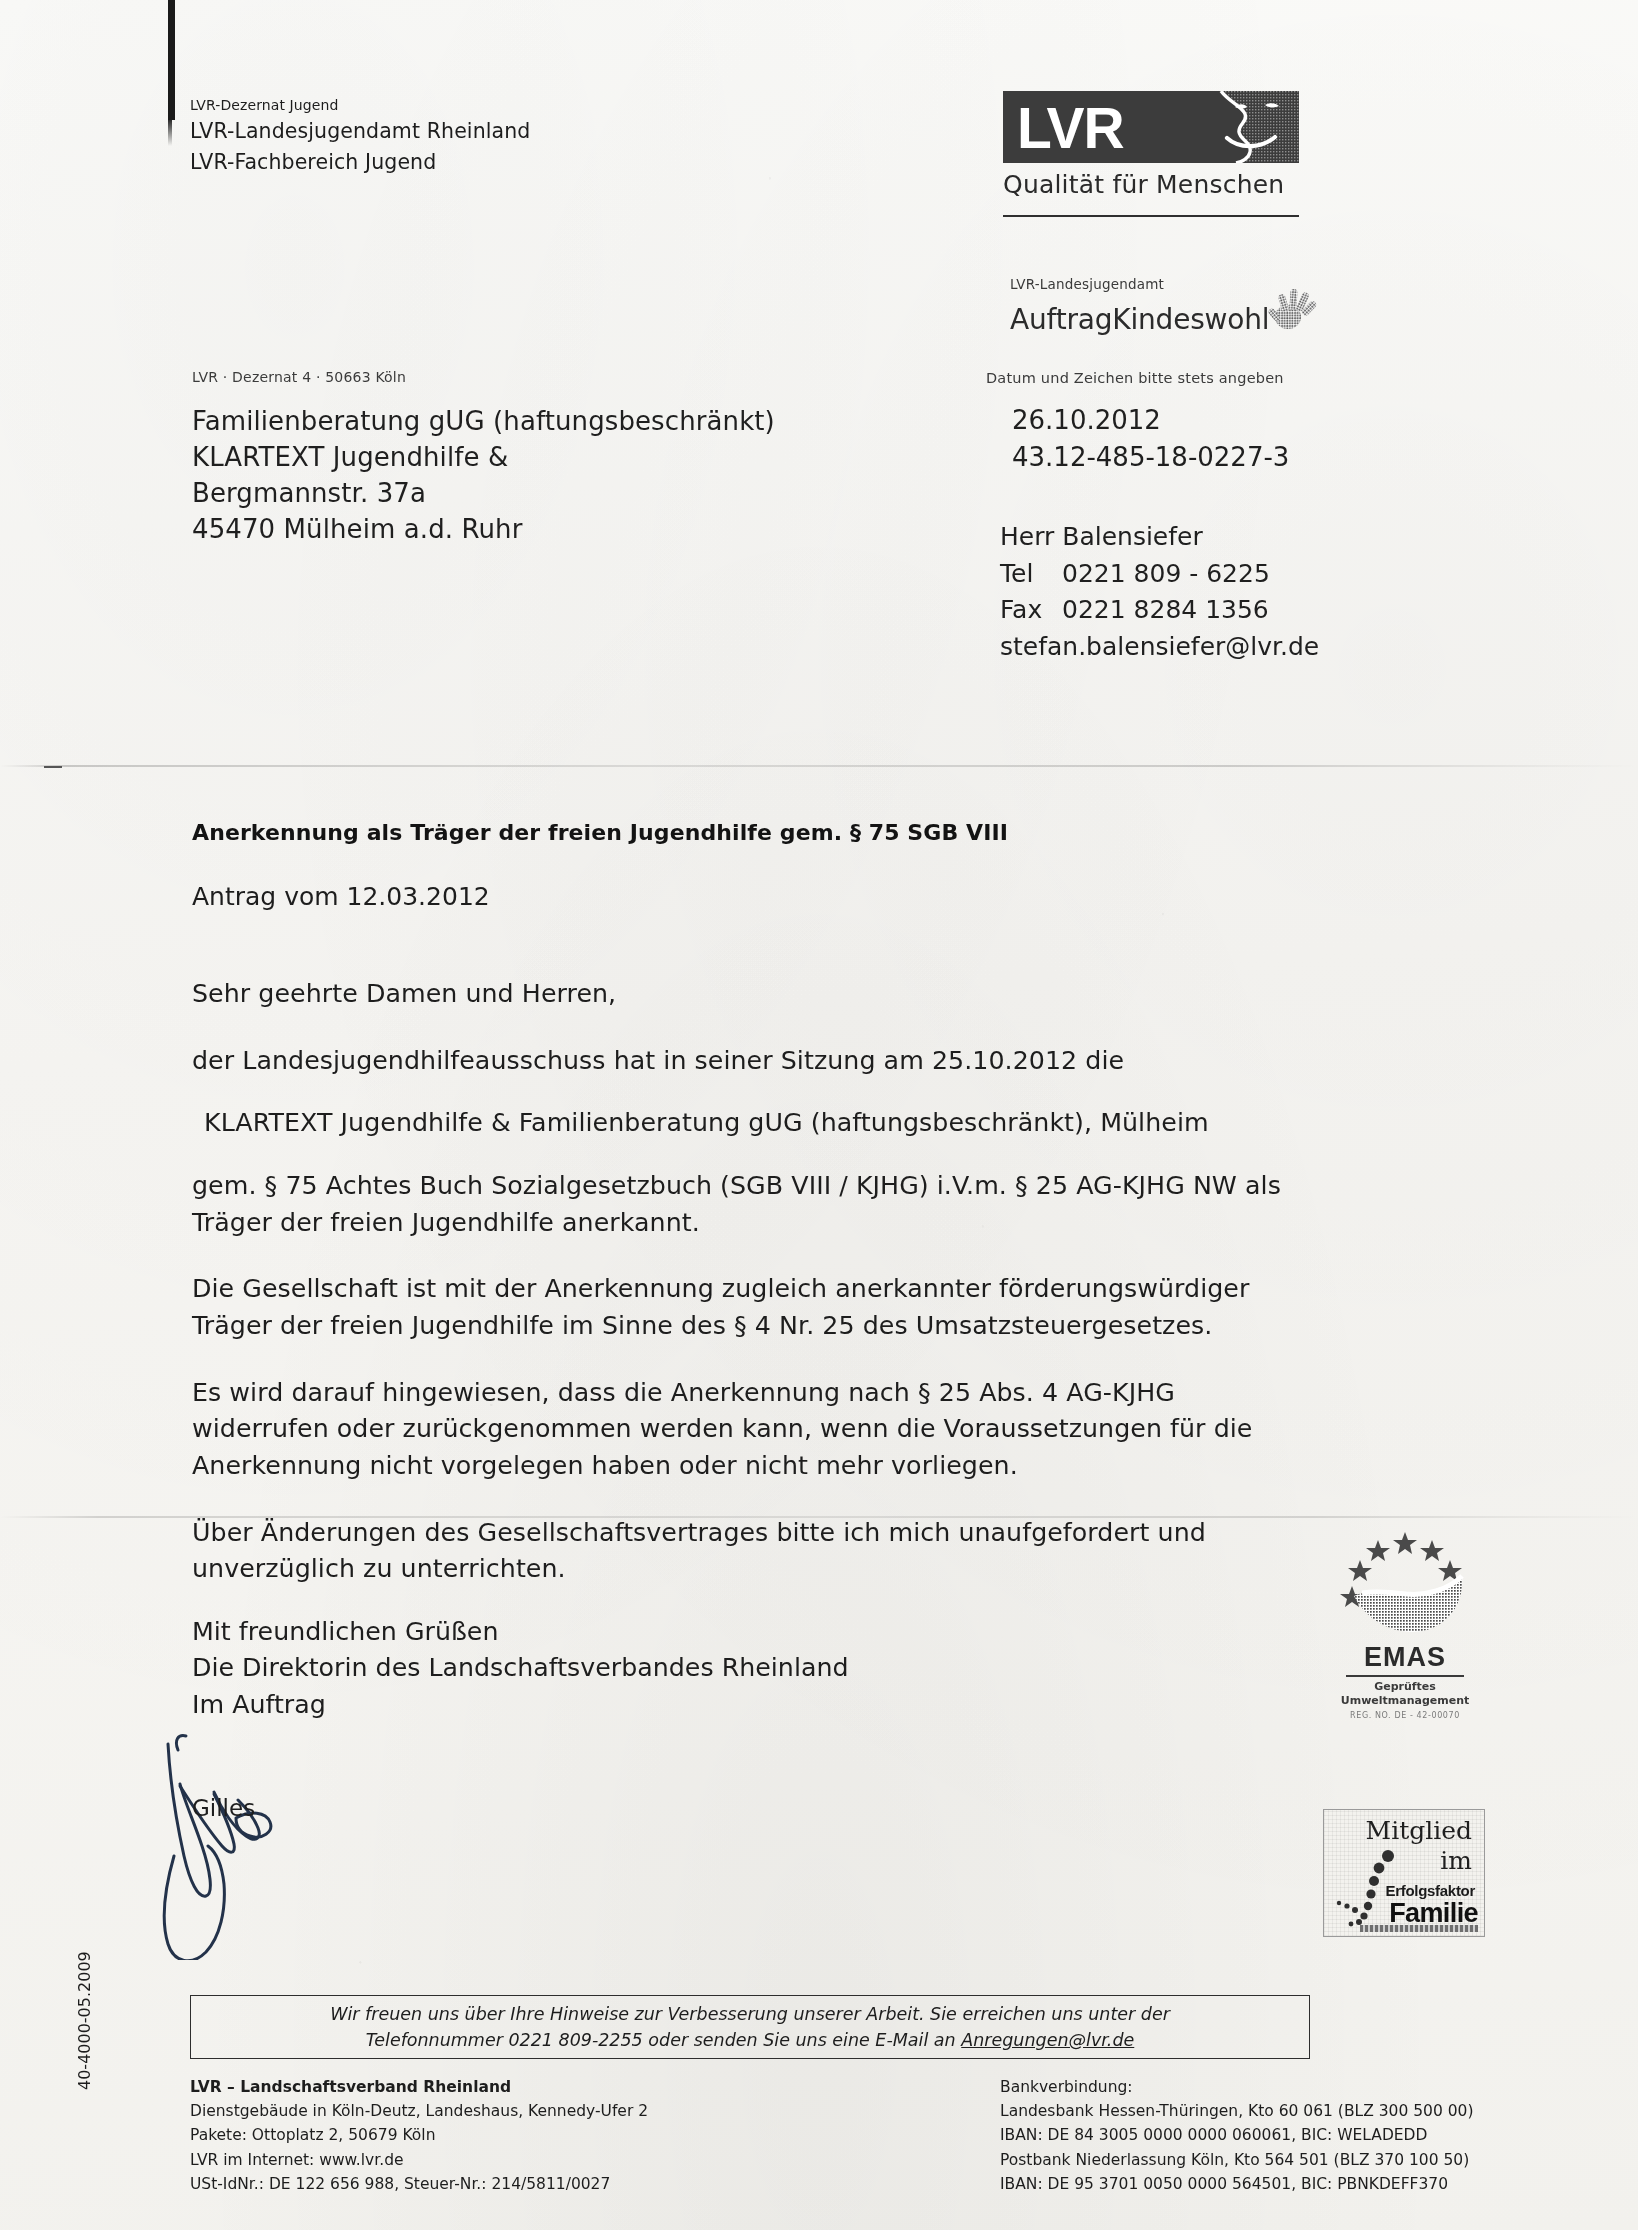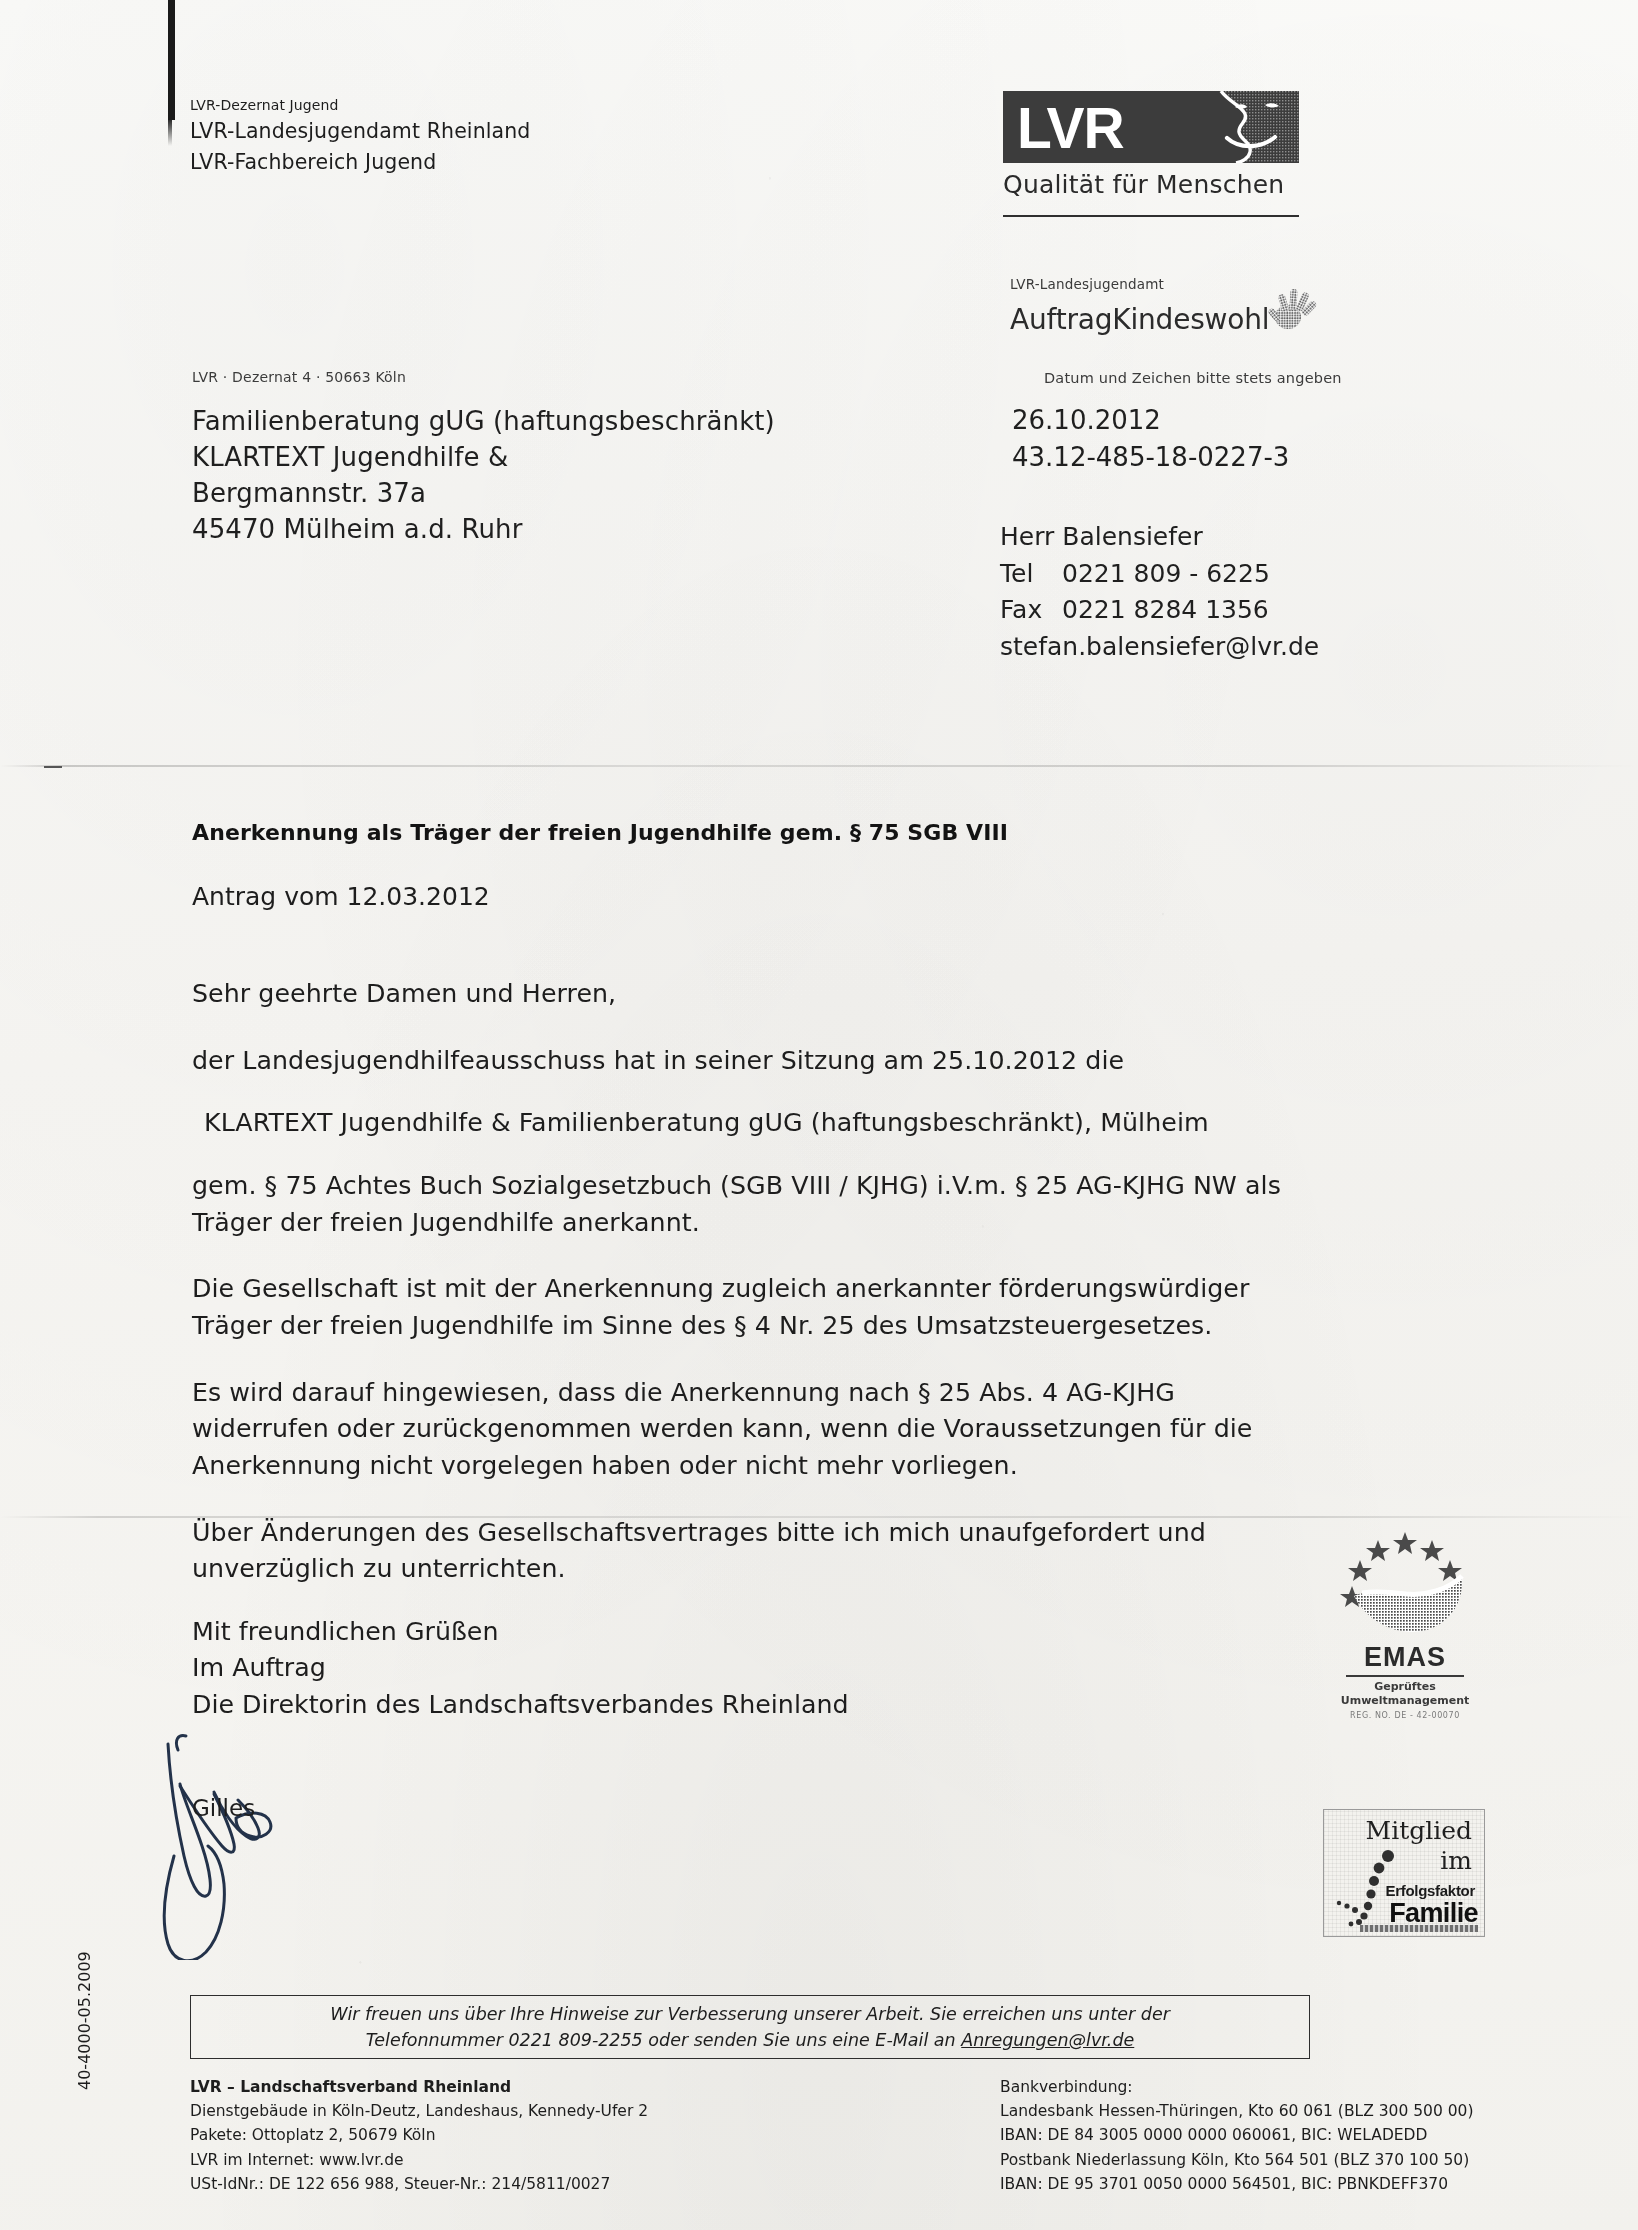--- a/index.html
+++ b/index.html
@@ -86,21 +86,21 @@
     position:absolute;left:192px;top:369px;
     font-size:14px;color:#3b3b3b;letter-spacing:.2px;
   }
   .recipient{
     position:absolute;left:192px;top:404px;
     font-size:26px;line-height:1.38;letter-spacing:.1px;color:#1f1f1f;
   }
 
   
   .hint-line{
-    position:absolute;left:1044px;top:370px;
+    position:absolute;left:986px;top:370px;
     font-size:14.5px;color:#3b3b3b;letter-spacing:.2px;
   }
   .refs{
     position:absolute;left:1012px;top:402px;
     font-size:26px;line-height:1.42;color:#1f1f1f;
   }
   .contact{
     position:absolute;left:1000px;top:519px;
     font-size:25px;line-height:1.46;color:#1f1f1f;
   }
@@ -303,22 +303,22 @@
     <p class="tight">der Landesjugendhilfeausschuss hat in seiner Sitzung am 25.10.2012 die</p>
     <p class="indent tight">KLARTEXT Jugendhilfe &amp; Familienberatung gUG (haftungsbeschränkt), Mülheim</p>
     <p>gem. § 75 Achtes Buch Sozialgesetzbuch (SGB VIII / KJHG) i.V.m. § 25  AG-KJHG NW als Träger der freien Jugendhilfe anerkannt.</p>
     <p>Die Gesellschaft ist mit der Anerkennung zugleich anerkannter förderungswürdiger Träger der freien Jugendhilfe im Sinne des § 4 Nr. 25 des Umsatzsteuergesetzes.</p>
     <p>Es wird darauf hingewiesen, dass die Anerkennung nach § 25 Abs. 4 AG-KJHG widerrufen oder zurückgenommen werden kann, wenn die Voraussetzungen für die Anerkennung nicht vorgelegen haben oder nicht mehr vorliegen.</p>
     <p>Über Änderungen des Gesellschaftsvertrages bitte ich mich unaufgefordert und unverzüglich zu unterrichten.</p>
   </div>
 
   <div class="closing">
     <div>Mit freundlichen Grüßen</div>
+    <div>Die Direktorin des Landschaftsverbandes Rheinland</div>
     <div>Im Auftrag</div>
-    <div>Die Direktorin des Landschaftsverbandes Rheinland</div>
   </div>
 
   <svg class="signature" viewBox="0 0 300 300">
     <g fill="none" stroke="#23324a" stroke-width="3" stroke-linecap="round" stroke-linejoin="round">
       <path d="M58 84 C 60 120, 66 160, 74 196 C 80 222, 88 238, 96 236 C 104 234, 100 210, 92 186 C 84 162, 74 140, 70 124"></path>
       <path d="M70 126 C 84 148, 100 172, 112 186 C 120 195, 126 194, 124 184 C 121 170, 112 150, 104 134"></path>
       <path d="M104 132 C 112 150, 124 168, 136 176 C 146 183, 152 178, 148 168 C 144 158, 134 146, 128 140"></path>
       <path d="M126 158 C 140 150, 156 152, 160 162 C 164 172, 152 180, 140 176 C 130 173, 126 166, 126 158 Z"></path>
       <path d="M64 196 C 56 224, 50 258, 58 284 C 64 303, 82 306, 96 292 C 110 277, 116 250, 114 224 C 112 206, 106 192, 98 186"></path>
       <path d="M68 90 C 64 80, 68 74, 76 76"></path>

